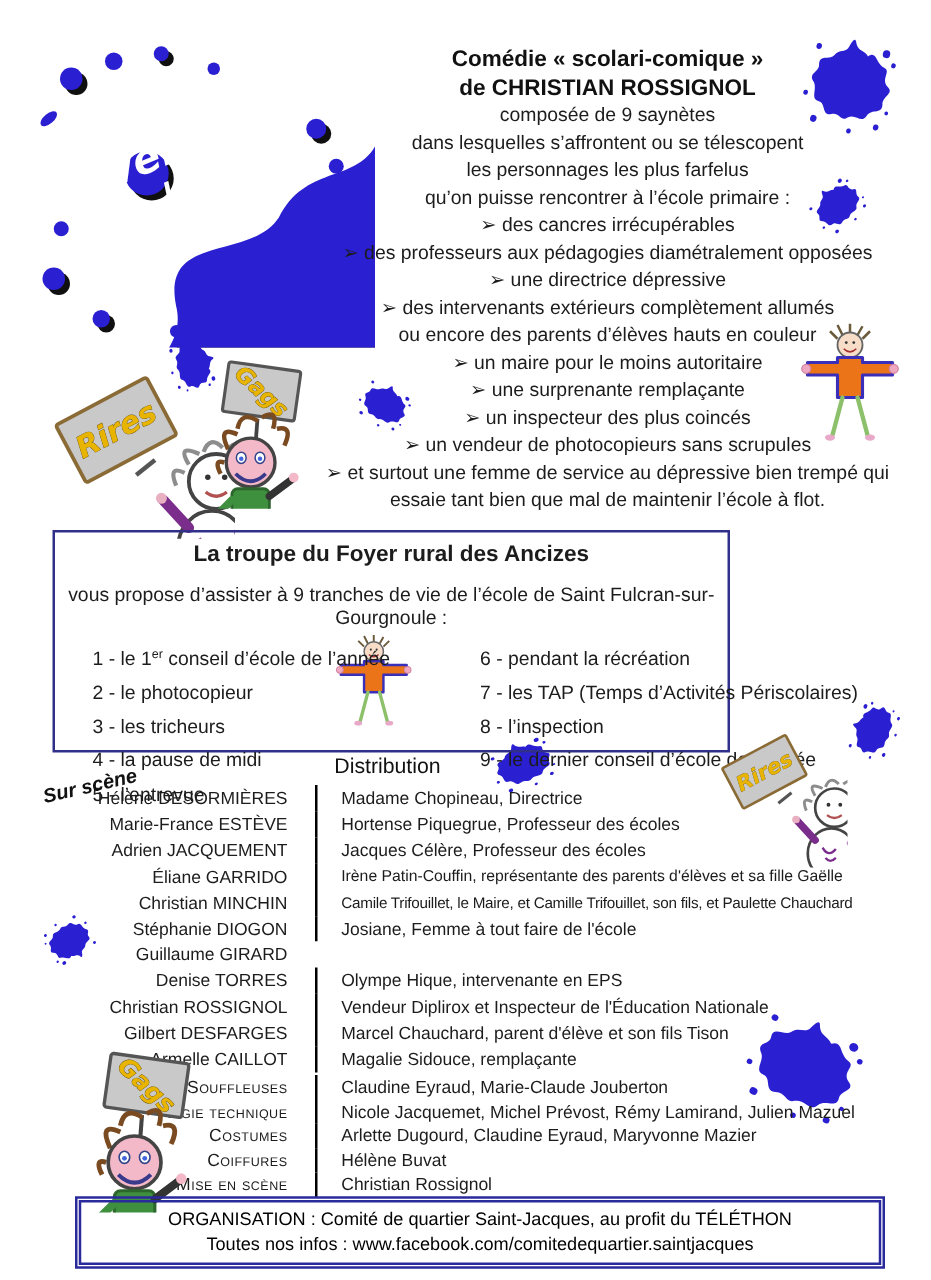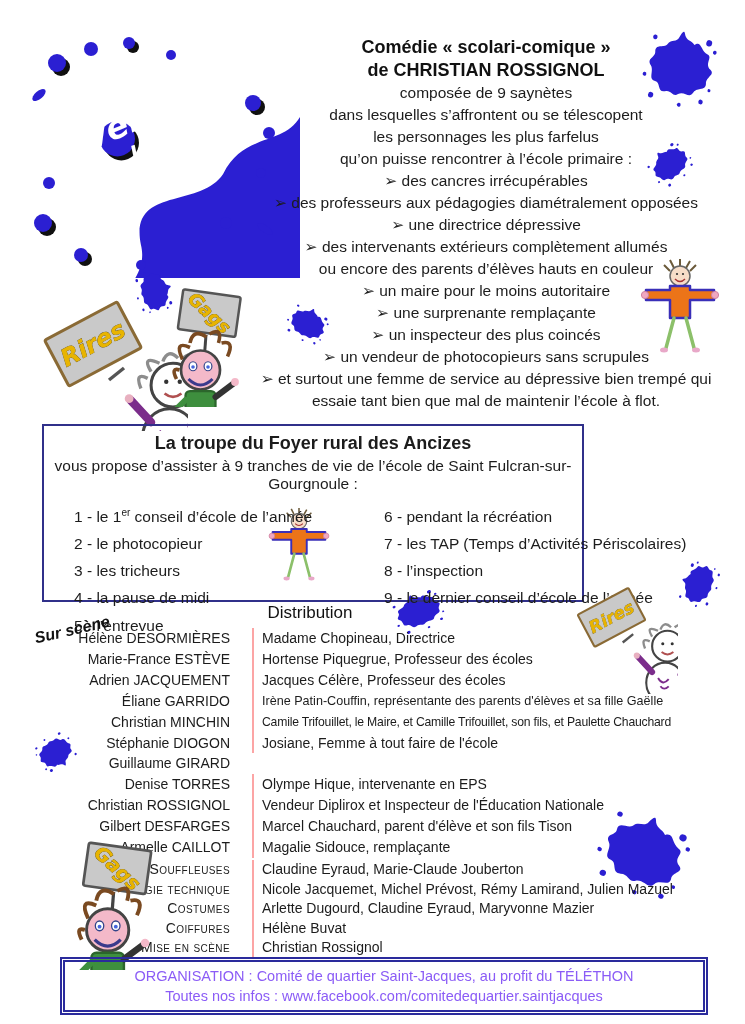--- a/index.html
+++ b/index.html
@@ -17,47 +17,47 @@
   .logo text{font-family:"DejaVu Sans",sans-serif;font-style:italic;font-weight:bold;fill:#ffffff;}
 
   
   .splat{position:absolute;}
   .splat use{fill:#2b1fd2;}
 
   
   .troupe-box{position:absolute;left:42px;top:424px;width:542px;height:178px;
               border:2px solid #30308a;box-sizing:border-box;text-align:center;}
   .troupe-title{font-size:18px;font-weight:bold;margin-top:7px;}
-  .troupe-sub{font-size:15.5px;margin-top:3px;}
+  .troupe-sub{font-size:15.5px;margin-top:14px;}
   .troupe-cols{position:relative;text-align:left;margin-top:8px;height:118px;}
   .troupe-col{position:absolute;top:0;}
   .col-left{left:30px;width:300px;}
   .col-right{left:340px;width:344px;}
   .troupe-item{font-size:15.5px;line-height:23px;white-space:nowrap;}
   .troupe-item sup{font-size:10px;}
 
   
   .stage-label{position:absolute;left:34px;top:621px;transform:rotate(-13deg);
                font-weight:bold;font-style:italic;font-size:16px;color:#111;}
   .dist-title{position:absolute;left:180px;top:603px;width:260px;text-align:center;
               font-weight:normal;font-size:17px;color:#111;}
   .cast-table{position:absolute;left:30px;top:628px;width:714px;}
   .crew-table{position:absolute;left:30px;top:860px;width:714px;}
   .row{display:flex;}
   .cast-table .row{line-height:20.9px;font-size:14px;}
   .crew-table .row{line-height:19.6px;font-size:14px;}
   .cell-name{width:200px;flex:none;text-align:right;padding-right:22px;}
-  .cell-role{border-left:2px solid #fca5a5;padding-left:8px;white-space:nowrap;}
+  .cell-role{border-left:2px solid #000000;padding-left:19px;white-space:nowrap;}
   .cast-table .row:nth-of-type(4) .cell-role{font-size:12.6px;}
   .cast-table .row:nth-of-type(5) .cell-role{font-size:12.2px;letter-spacing:-0.2px;}
   .crew-table .cell-name{font-variant:small-caps;letter-spacing:0.4px;}
 
   
   .footer-box{position:absolute;left:60px;top:957px;width:648px;height:58px;box-sizing:border-box;
-              border:5px double #2a2a9c;text-align:center;color:#8b5cf6;}
+              border:5px double #2a2a9c;text-align:center;color:#000000;}
   .footer-line{font-size:14.5px;line-height:20px;}
   .footer-line:first-child{margin-top:4px;}
 
   
   .char{position:absolute;}
   .sign-text{font-family:"DejaVu Sans",sans-serif;font-weight:bold;font-style:italic;
              fill:#e8b400;stroke:#6b5200;stroke-width:0.6;paint-order:stroke;}
 </style>
 </head>
 <body>

